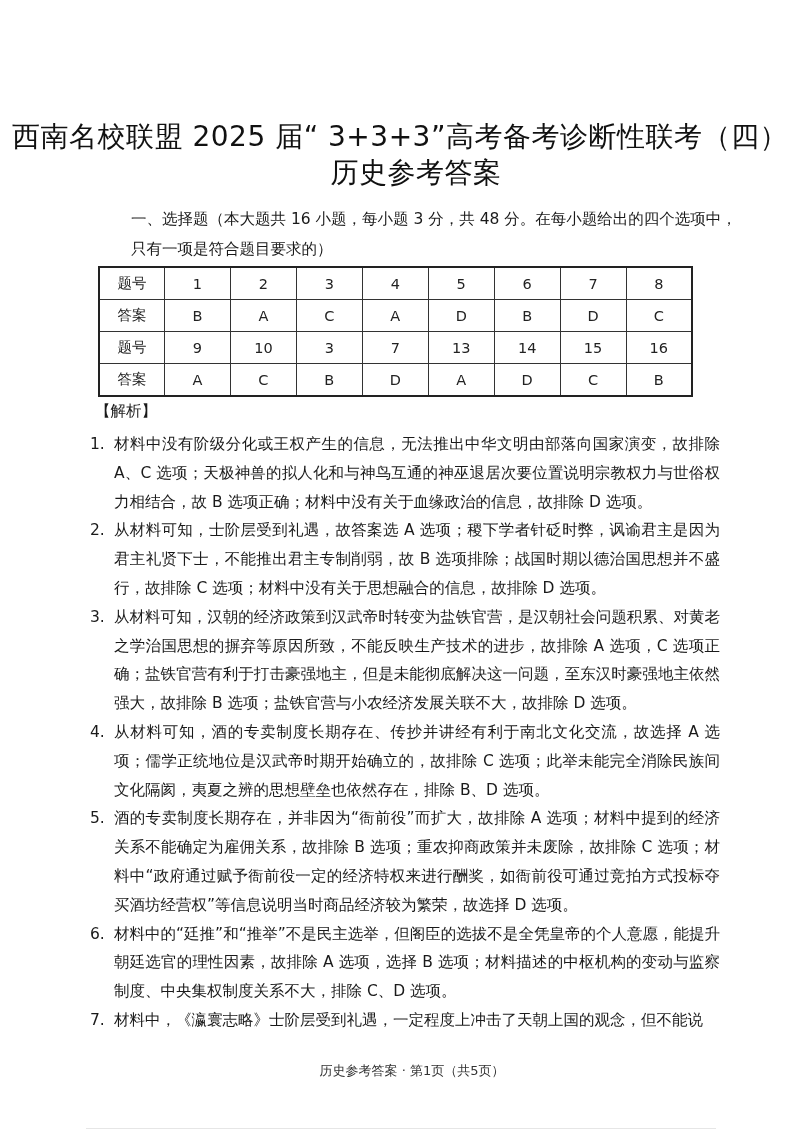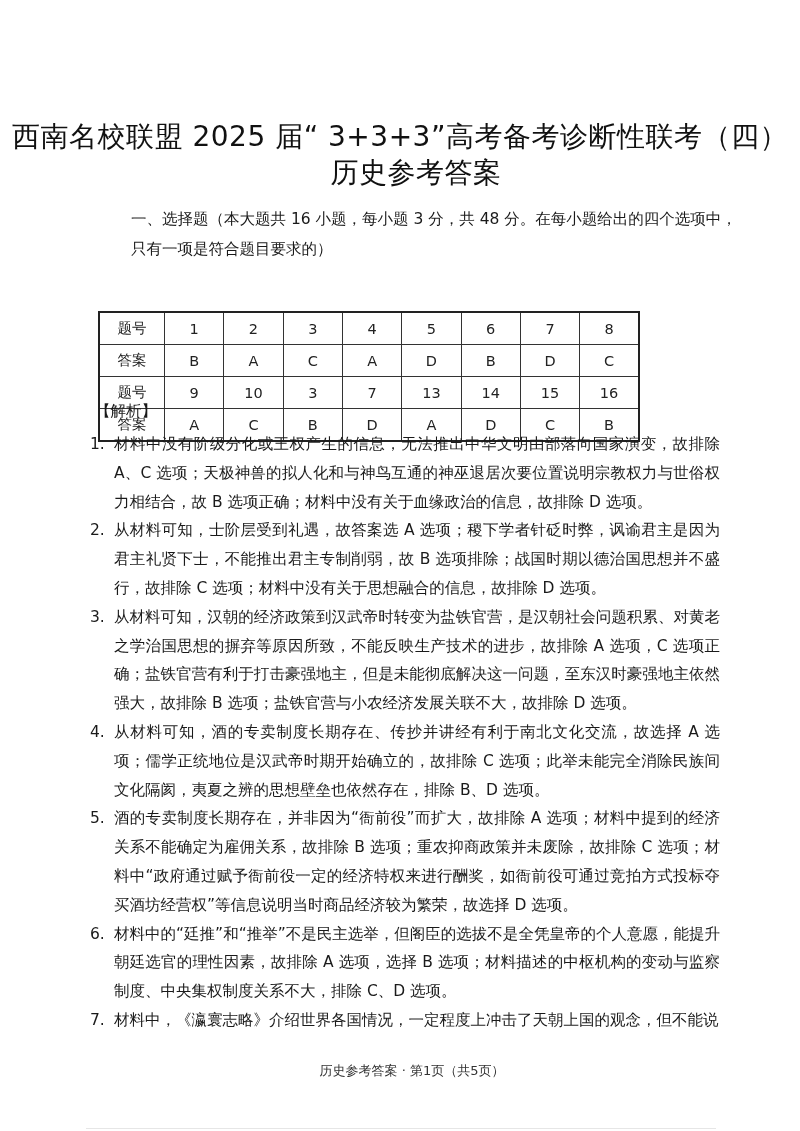--- a/index.html
+++ b/index.html
@@ -13,24 +13,23 @@
     position: absolute; left: 0; width: 800px; text-align: center;
     font-size: 28px; letter-spacing: 0.5px; color: #111;
   }
   .title.l1 { top: 118px; }
   .title.l2 { top: 154px; padding-left: 16px; }
   .section-head {
     position: absolute; left: 95px; width: 620px;
     font-size: 15.5px; line-height: 30px; top: 204px; margin-left: 36px;
   }
   table.answers {
-    position: absolute; left: 98px; top: 266px; width: 542px;
+    position: absolute; left: 98px; top: 266px; width: 595px;
     border-collapse: collapse; table-layout: fixed;
     border: 2px solid #222;
-    margin-top: 45px;
   }
   table.answers td {
     border: 1px solid #333; height: 31px; text-align: center;
     font-size: 14.5px; padding: 0; color: #222;
   }
   table.answers td.hdr { width: 64px; }
   .jiexi { position: absolute; left: 95px; top: 401px; font-size: 15.5px; text-align: center; }
   .items { position: absolute; left: 90px; top: 430px; width: 630px; }
   .item { display: flex; font-size: 15.5px; line-height: 28.8px; }
   .item .num { width: 24px; flex: 0 0 24px; }
@@ -123,19 +122,19 @@
       <div class="item">
         <span class="num">5.</span>
         <span class="txt">酒的专卖制度长期存在，并非因为“衙前役”而扩大，故排除 A 选项；材料中提到的经济关系不能确定为雇佣关系，故排除 B 选项；重农抑商政策并未废除，故排除 C 选项；材料中“政府通过赋予衙前役一定的经济特权来进行酬奖，如衙前役可通过竞拍方式投标夺买酒坊经营权”等信息说明当时商品经济较为繁荣，故选择 D 选项。</span>
       </div>
       <div class="item">
         <span class="num">6.</span>
         <span class="txt">材料中的“廷推”和“推举”不是民主选举，但阁臣的选拔不是全凭皇帝的个人意愿，能提升朝廷选官的理性因素，故排除 A 选项，选择 B 选项；材料描述的中枢机构的变动与监察制度、中央集权制度关系不大，排除 C、D 选项。</span>
       </div>
       <div class="item">
         <span class="num">7.</span>
-        <span class="txt">材料中，《瀛寰志略》介绍世界各国情况，一定程度上冲击了天朝上国的观念，但不能说</span>
+        <span class="txt">材料中，《瀛寰志略》士阶层受到礼遇，一定程度上冲击了天朝上国的观念，但不能说</span>
       </div>
     </div>
 
   <div class="footer">历史参考答案 · 第1页（共5页）</div>
   <div class="bottom-rule"></div>
 </div>
 
 </body></html>

